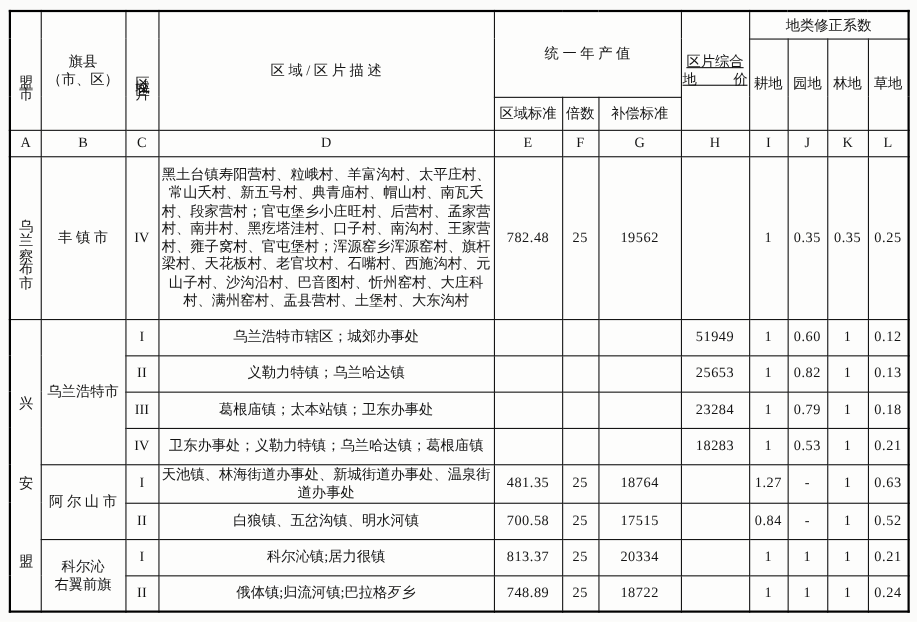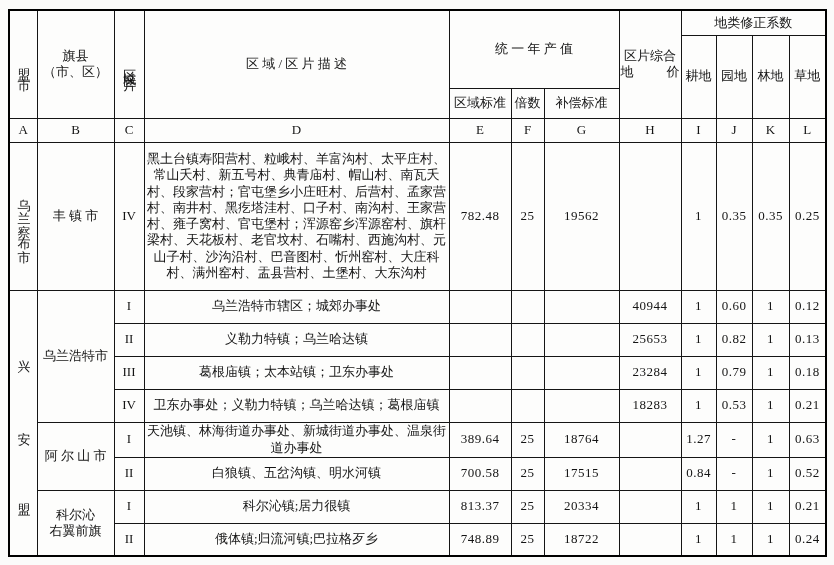--- a/index.html
+++ b/index.html
@@ -50,20 +50,21 @@
   .v-l1 { letter-spacing: 13px; margin-bottom: -13px; }  
   .v-l2 { letter-spacing: 72px; margin-bottom: -72px; }  
 
   .pre   { white-space: pre-line; }
   .hjust {
     text-align: justify;
     text-align-last: justify;
     padding: 0 6px;
     font-size: 12.5px;
     line-height: 1.5;
+    text-decoration: underline;
   }
   .desc {
     text-align: justify;
     padding: 3px 7px 2px 8px;
     font-size: 12.5px;
     line-height: 15.2px;
     margin-top: 12px;
   }
   .letters td { font-size: 12.5px; }
   .num { font-size: 13px; letter-spacing: 0.5px; }
@@ -142,21 +143,21 @@
     </tr>
 
     <tr class="rb">
       <td rowspan="8"><span class="vert v-l2">兴安盟</span></td>
       <td rowspan="4">乌兰浩特市</td>
       <td class="zone">I</td>
       <td class="desc">乌兰浩特市辖区；城郊办事处</td>
       <td class="num"></td>
       <td class="num"></td>
       <td class="num"></td>
-      <td class="num">40944</td>
+      <td class="num">51949</td>
       <td class="num">1</td>
       <td class="num">0.60</td>
       <td class="num">1</td>
       <td class="num">0.12</td>
     </tr>
 
     <tr class="rb">
       <td class="zone">II</td>
       <td class="desc">义勒力特镇；乌兰哈达镇</td>
       <td class="num"></td>
@@ -192,21 +193,21 @@
       <td class="num">1</td>
       <td class="num">0.53</td>
       <td class="num">1</td>
       <td class="num">0.21</td>
     </tr>
 
     <tr class="rb6">
       <td rowspan="2">阿 尔 山 市</td>
       <td class="zone">I</td>
       <td class="desc">天池镇、林海街道办事处、新城街道办事处、温泉街道办事处</td>
-      <td class="num">389.64</td>
+      <td class="num">481.35</td>
       <td class="num">25</td>
       <td class="num">18764</td>
       <td class="num"></td>
       <td class="num">1.27</td>
       <td class="num">-</td>
       <td class="num">1</td>
       <td class="num">0.63</td>
     </tr>
 
     <tr class="rb">

